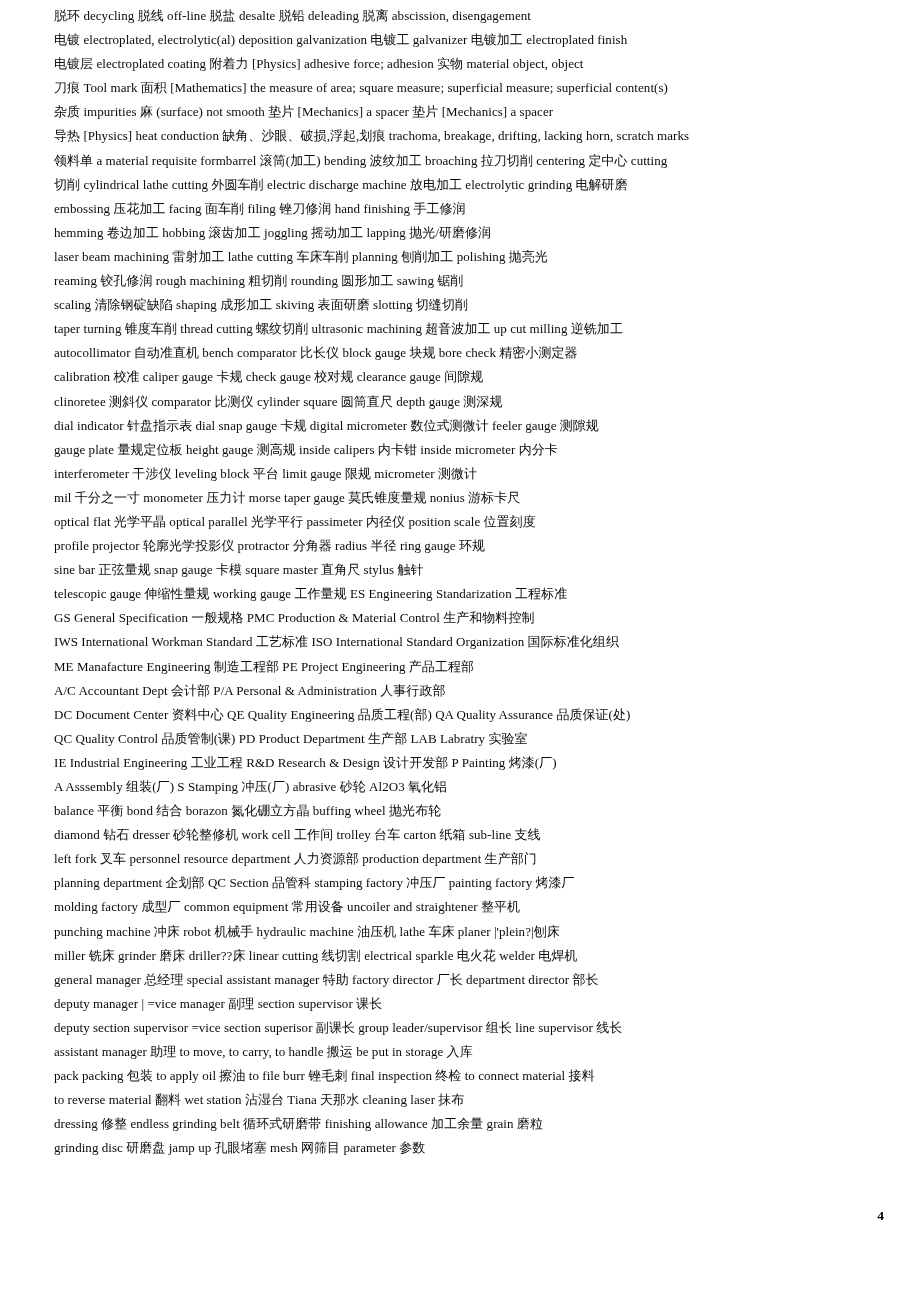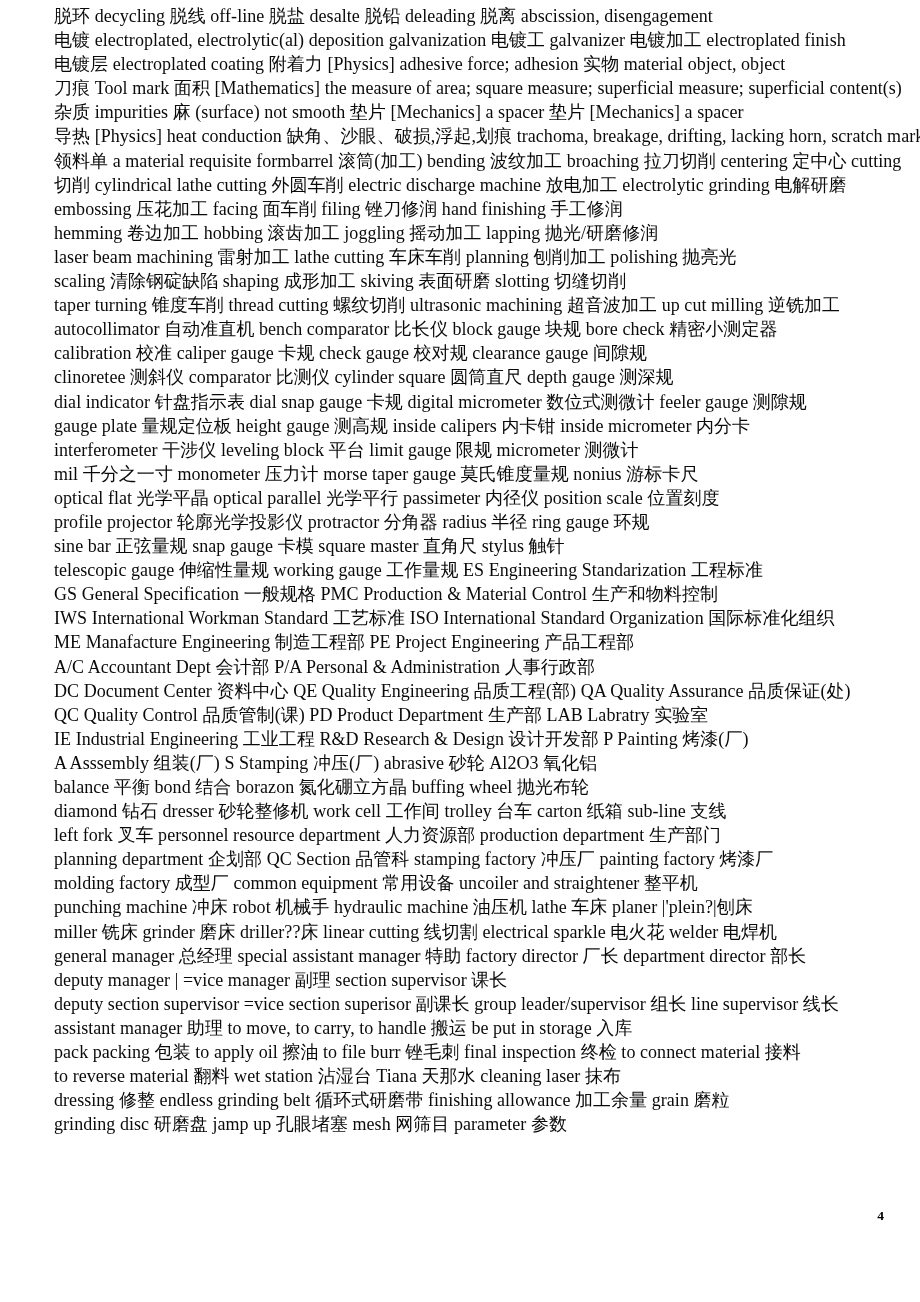--- a/index.html
+++ b/index.html
@@ -20,21 +20,21 @@
     box-sizing: border-box;
     overflow: hidden;
   }
   .content {
     position: absolute;
     left: 54px;
     top: 4px;
     right: 30px;
   }
   .line {
-    font-size: 18px;
+    font-size: 13px;
     line-height: 24.1px;
     white-space: nowrap;
     letter-spacing: 0.05px;
     color: #0a0a0a;
   }
   .page-number {
     position: absolute;
     right: 36px;
     bottom: 78px;
     font-size: 13.5px;
@@ -53,20 +53,21 @@
       <div class="line">电镀  electroplated, electrolytic(al) deposition galvanization 电镀工  galvanizer 电镀加工  electroplated finish</div>
       <div class="line">电镀层  electroplated coating  附着力  [Physics] adhesive force; adhesion 实物  material object, object</div>
       <div class="line">刀痕  Tool mark 面积  [Mathematics] the measure of area; square measure; superficial measure; superficial content(s)</div>
       <div class="line">杂质  impurities 麻  (surface) not smooth 垫片  [Mechanics] a spacer 垫片  [Mechanics] a spacer</div>
       <div class="line">导热  [Physics] heat conduction 缺角、沙眼、破损,浮起,划痕  trachoma, breakage, drifting, lacking horn, scratch marks</div>
       <div class="line">领料单  a material requisite formbarrel  滚筒(加工) bending  波纹加工  broaching  拉刀切削  centering  定中心  cutting</div>
       <div class="line">切削  cylindrical lathe cutting  外圆车削  electric discharge machine  放电加工  electrolytic grinding  电解研磨</div>
       <div class="line">embossing  压花加工  facing  面车削  filing  锉刀修润  hand finishing  手工修润</div>
       <div class="line">hemming  卷边加工  hobbing  滚齿加工  joggling  摇动加工  lapping  抛光/研磨修润</div>
       <div class="line">laser beam machining  雷射加工  lathe cutting  车床车削  planning  刨削加工  polishing  抛亮光</div>
+      <div class="line">reaming  铰孔修润  rough machining  粗切削  rounding  圆形加工  sawing  锯削</div>
       <div class="line">scaling  清除钢碇缺陷  shaping  成形加工  skiving  表面研磨  slotting  切缝切削</div>
       <div class="line">taper turning  锥度车削  thread cutting  螺纹切削  ultrasonic machining  超音波加工  up cut milling  逆铣加工</div>
       <div class="line">autocollimator  自动准直机  bench comparator  比长仪  block gauge  块规  bore check  精密小测定器</div>
       <div class="line">calibration  校准  caliper gauge 卡规  check gauge  校对规  clearance gauge  间隙规</div>
       <div class="line">clinoretee  测斜仪  comparator  比测仪  cylinder square  圆筒直尺  depth gauge  测深规</div>
       <div class="line">dial indicator  针盘指示表  dial snap gauge  卡规  digital micrometer  数位式测微计  feeler gauge  测隙规</div>
       <div class="line">gauge plate  量规定位板  height gauge  测高规  inside calipers  内卡钳  inside micrometer  内分卡</div>
       <div class="line">interferometer  干涉仪  leveling block  平台  limit gauge  限规  micrometer  测微计</div>
       <div class="line">mil  千分之一寸  monometer  压力计  morse taper gauge  莫氏锥度量规  nonius  游标卡尺</div>
       <div class="line">optical flat  光学平晶  optical parallel  光学平行  passimeter  内径仪  position scale  位置刻度</div>

